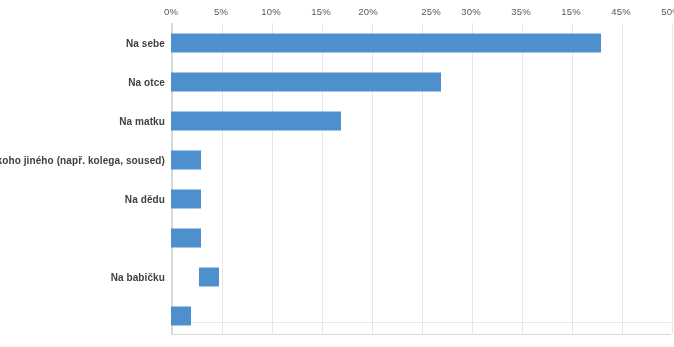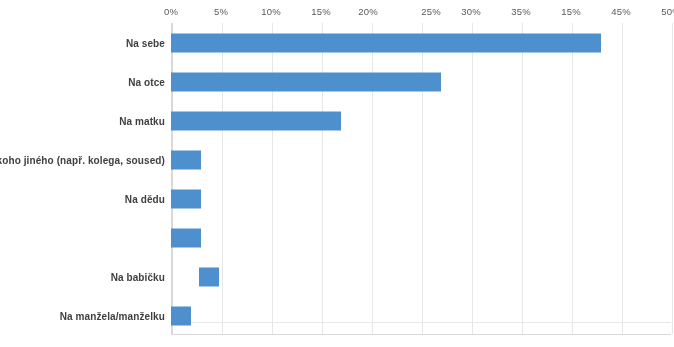--- a/index.html
+++ b/index.html
@@ -150,18 +150,17 @@
         <div class="bar" title="3%" style="width: 30px; background: rgb(78, 143, 205);"></div>
       </div>
       <div class="row" style="top: 218px; height: 39px;">
         <div class="bar" title="3%" style="width: 30px; background: rgb(78, 143, 205);"></div>
       </div>
       <div class="row" style="top: 257px; height: 39px; margin-left: 28px;">
         <div class="cat-label">Na babičku</div>
         <div class="bar" title="2%" style="width: 20px; background: rgb(78, 143, 205);"></div>
       </div>
       <div class="row" style="top: 296px; height: 39px;">
-        <div class="cat-label">Na manžela/manželku</div>
         <div class="bar" title="2%" style="width: 20px; background: rgb(78, 143, 205);"></div>
       </div>
     </div>
 
 </div>
 
 </body></html>

